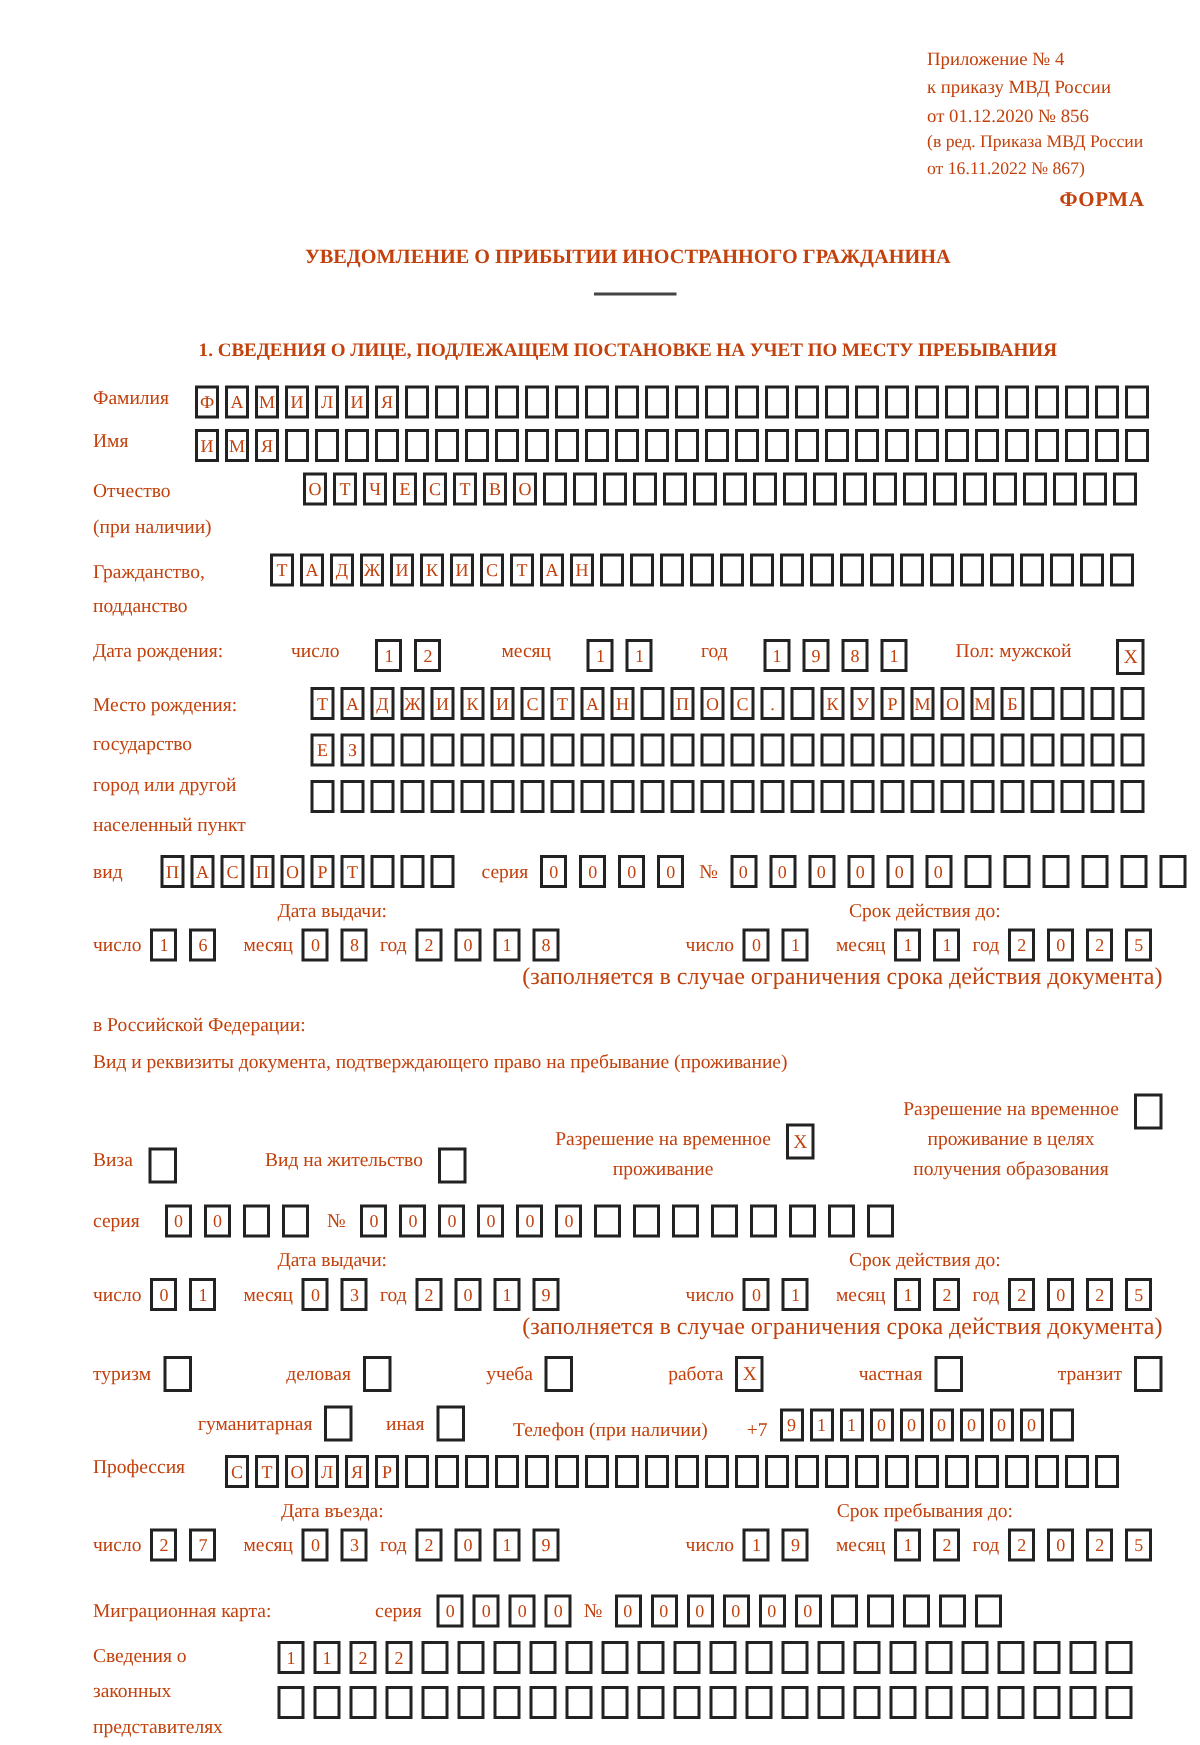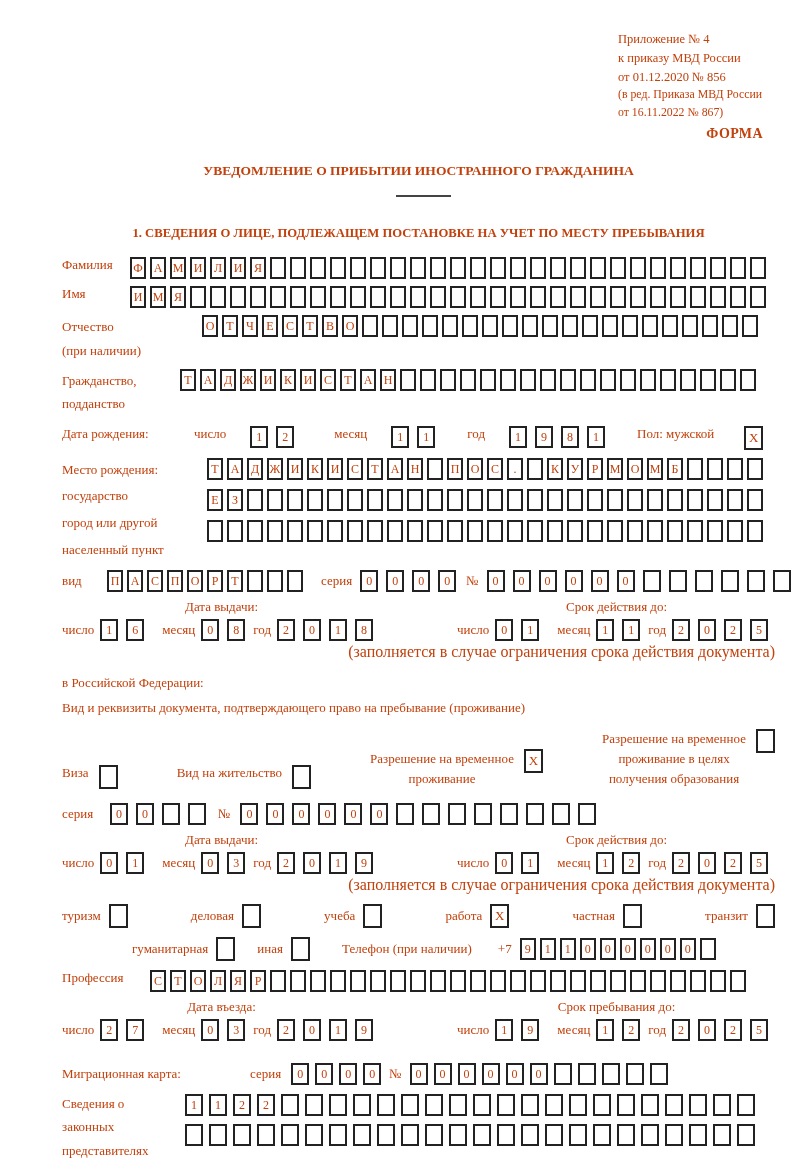--- a/index.html
+++ b/index.html
@@ -35,21 +35,21 @@
   .dgrow{display:flex;align-items:center;}
   .dgrow .dlbl{margin-right:6px;}
   .note{font-size:16px;text-align:right;margin:2px 0 10px 0;}
   
   .opts{display:flex;justify-content:space-between;align-items:flex-end;margin:8px 0 14px 0;}
   .opt{display:flex;align-items:flex-start;gap:10px;}
   .optlines{text-align:center;line-height:1.55;}
   
   .goal{display:flex;align-items:center;justify-content:space-between;margin-bottom:9px;}
   .pair{display:inline-flex;align-items:center;gap:8px;}
-  .goal2{display:flex;align-items:center;margin-left:70px;margin-bottom:9px;gap:8px;}
+  .goal2{display:flex;align-items:flex-end;margin-left:70px;margin-bottom:9px;gap:8px;}
   .phonelbl{margin-left:24px;margin-right:18px;}
   
   .reps{display:flex;margin-top:2px;}
   .repslbl{width:123px;flex:none;line-height:1.8;}
   .repsboxes{display:flex;flex-direction:column;gap:8px;padding-top:2px;}
 </style>
 </head>
 <body>
 
 <div class="page">

